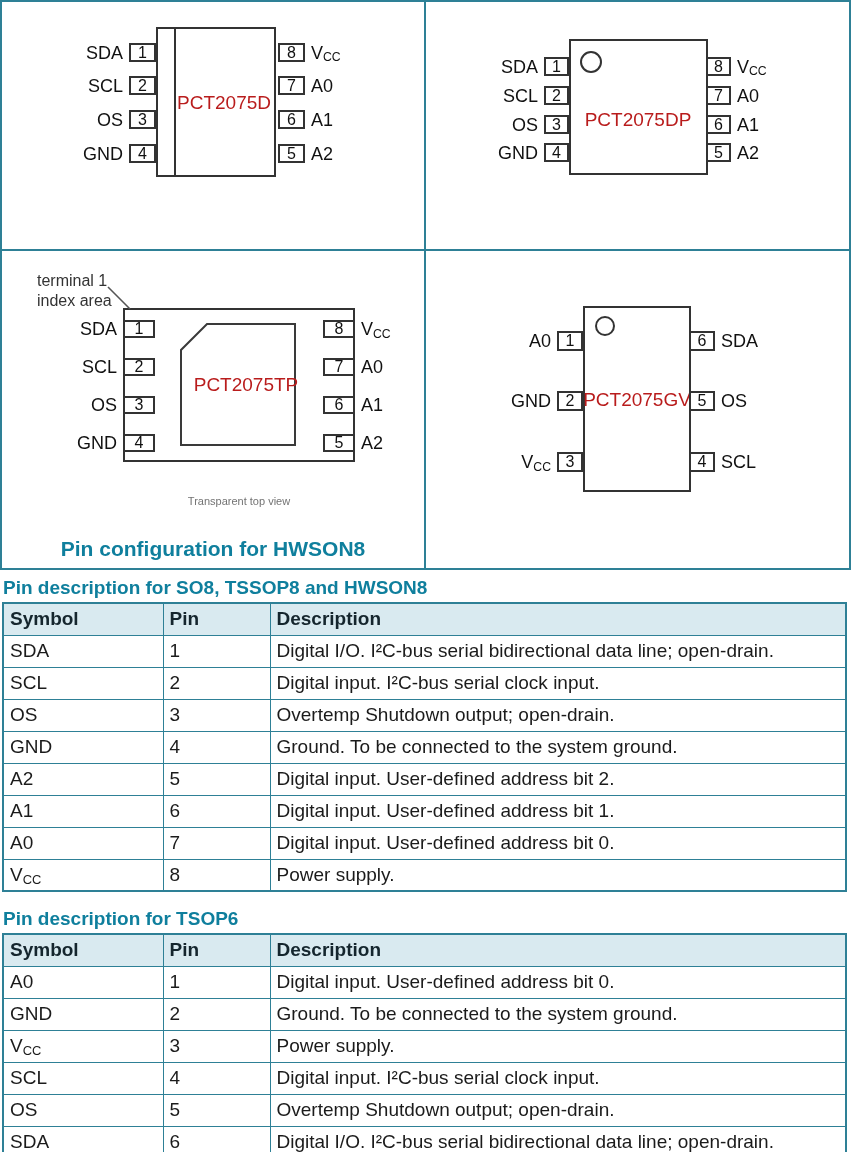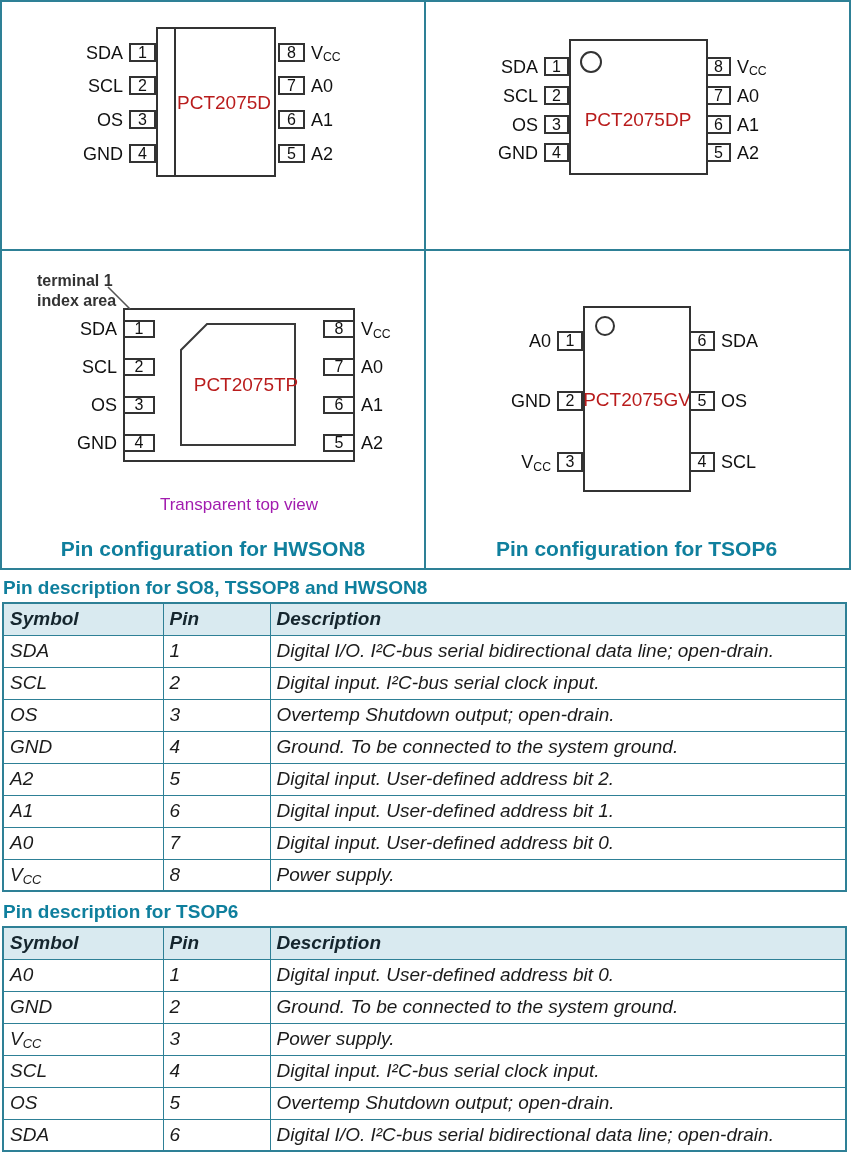--- a/index.html
+++ b/index.html
@@ -34,40 +34,40 @@
   }
   .pinlabel{position:absolute;font-size:18px;white-space:nowrap;color:#111;}
   .pinlabel.lft{transform:translate(-100%,-50%);}
   .pinlabel.rgt{transform:translateY(-50%);}
   sub.cc{font-size:68%;position:relative;bottom:-0.22em;vertical-align:baseline;}
   .caption{
     position:absolute;left:0;width:100%;text-align:center;
     font-weight:bold;font-size:21px;color:var(--accent);
   }
   .annotation{position:absolute;font-size:16px;line-height:20px;color:#333;}
-  .note{position:absolute;text-align:center;font-size:17px;color:#a21caf;}
+  .note{position:absolute;text-align:center;font-size:11px;color:#737373;}
   .arrow-svg,.pad-svg{position:absolute;overflow:visible;}
   
   .section-heading{
     font-weight:bold;font-size:19px;color:var(--accent);
     margin:7px 0 3px 3px;
   }
-  .section-heading.second{margin-top:9px;}
+  .section-heading.second{margin-top:16px;}
   table.pins{
     border-collapse:collapse;table-layout:fixed;
     width:845px;margin-left:2px;background:#fff;
   }
   table.pins col.c-sym{width:160px;}
   table.pins col.c-pin{width:107px;}
   table.pins th,table.pins td{
     border:1.5px solid var(--border);
     padding:0 0 0 6px;text-align:left;vertical-align:middle;
     font-size:19px;height:32px;overflow:hidden;white-space:nowrap;
   }
-  table.pins{border:2px solid var(--border);font-style:italic;}
+  table.pins{border:2px solid var(--border);}
   table.pins th{background:var(--hdrbg);font-weight:bold;color:#15262e;}
 </style>
 </head>
 <body>
 
 <div class="grid">
   <div class="panel" style="left: 0px; top: 0px; width: 422px; height: 247px;">
   <div class="chip" style="left: 154px; top: 25px; width: 120px; height: 150px;">
         <div class="stripe" style="left: 16px;"></div>
       </div>
@@ -109,21 +109,21 @@
       <span class="pinlabel rgt" style="left: 313px; top: 122.5px;">A1</span>
       <div class="pinbox" style="left: 282px; top: 141px; width: 25px; height: 19px;">5</div>
       <span class="pinlabel rgt" style="left: 313px; top: 150.5px;">A2</span>
     </div>
   <div class="panel" style="left: 0px; top: 249px; width: 422px; height: 317px;">
     <div class="caption" style="top: 286px;">Pin configuration for HWSON8</div>
   <div class="chip" style="left: 121px; top: 57px; width: 232px; height: 154px;"></div>
       <svg class="pad-svg" width="117" height="124" style="left: 178px; top: 72px;">
         <polygon points="27,1 115,1 115,122 1,122 1,27" fill="#ffffff" stroke="#3a3a3a" stroke-width="2"></polygon>
       </svg>
-      <div class="annotation" style="left: 35px; top: 20px; font-weight: bold;">
+      <div class="annotation" style="left: 35px; top: 20px;">
         <div>terminal 1</div>
         <div>index area</div>
       </div>
       <svg class="arrow-svg" width="40" height="40" style="left: 100px; top: 28px;">
         <line x1="6" y1="8" x2="28" y2="30" stroke="#555" stroke-width="1.6"></line>
       </svg>
       <div class="chip-label" style="left: 244px; top: 134px;">PCT2075TP</div>
       <div class="pinbox" style="left: 121px; top: 69px; width: 32px; height: 18px;">1</div>
       <span class="pinlabel lft" style="left: 115px; top: 78px;">SDA</span>
       <div class="pinbox" style="left: 121px; top: 107px; width: 32px; height: 18px;">2</div>
@@ -136,21 +136,20 @@
       <span class="pinlabel rgt" style="left: 359px; top: 78px;">V<sub class="cc">CC</sub></span>
       <div class="pinbox" style="left: 321px; top: 107px; width: 32px; height: 18px;">7</div>
       <span class="pinlabel rgt" style="left: 359px; top: 116px;">A0</span>
       <div class="pinbox" style="left: 321px; top: 145px; width: 32px; height: 18px;">6</div>
       <span class="pinlabel rgt" style="left: 359px; top: 154px;">A1</span>
       <div class="pinbox" style="left: 321px; top: 183px; width: 32px; height: 18px;">5</div>
       <span class="pinlabel rgt" style="left: 359px; top: 192px;">A2</span>
       <div class="note" style="left: 121px; width: 232px; top: 244px;">Transparent top view</div>
     </div>
   <div class="panel" style="left: 422px; top: 249px; width: 425px; height: 317px;">
-    <div class="caption" style="top: 286px;">Pin configuration for TSOP6</div>
   <div class="chip" style="left: 159px; top: 55px; width: 108px; height: 186px;"></div>
       <div class="circle" style="left: 171px; top: 65px; width: 20px; height: 20px;"></div>
       <div class="chip-label" style="left: 213px; top: 149px;">PCT2075GV</div>
       <div class="pinbox" style="left: 133px; top: 80px; width: 26px; height: 20px;">1</div>
       <span class="pinlabel lft" style="left: 127px; top: 90px;">A0</span>
       <div class="pinbox" style="left: 133px; top: 140px; width: 26px; height: 20px;">2</div>
       <span class="pinlabel lft" style="left: 127px; top: 150px;">GND</span>
       <div class="pinbox" style="left: 133px; top: 201px; width: 26px; height: 20px;">3</div>
       <span class="pinlabel lft" style="left: 127px; top: 211px;">V<sub class="cc">CC</sub></span>
       <div class="pinbox" style="left: 265px; top: 80px; width: 26px; height: 20px;">6</div>

